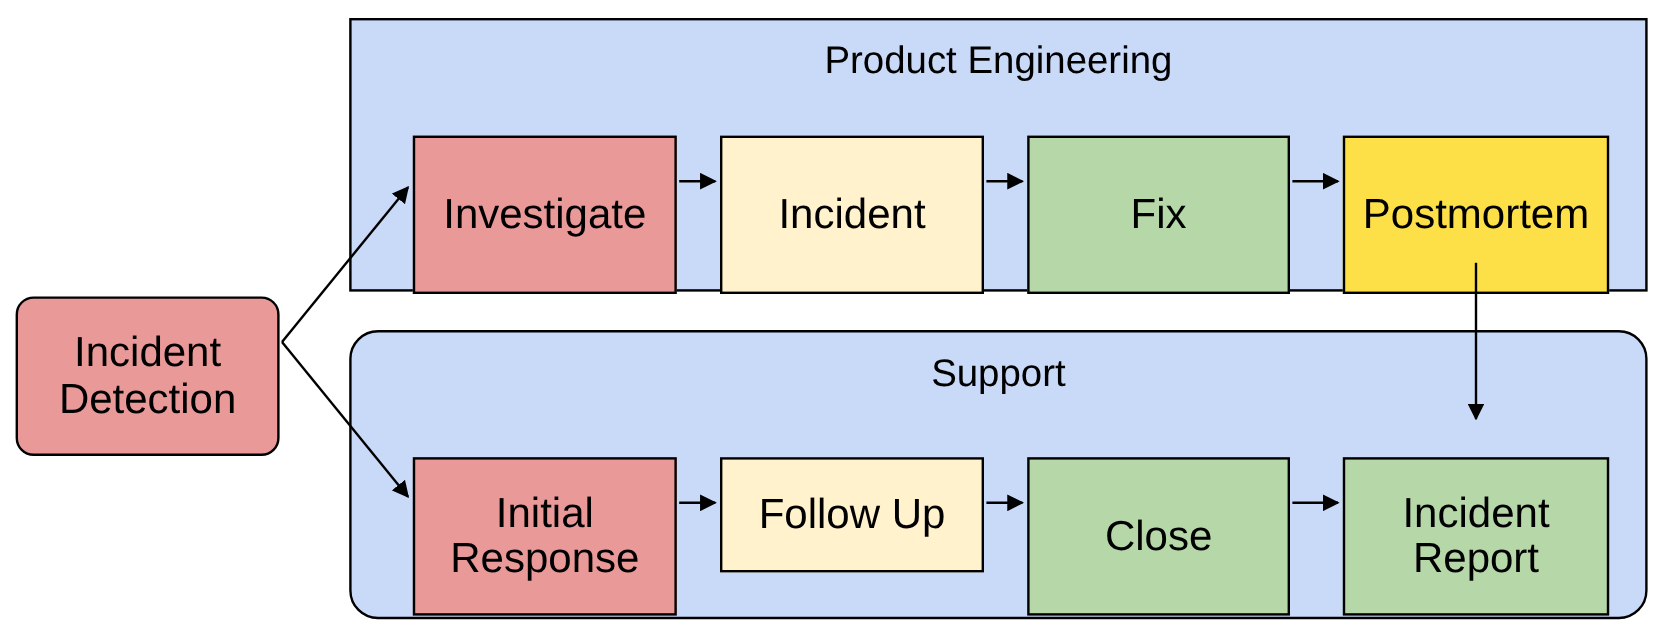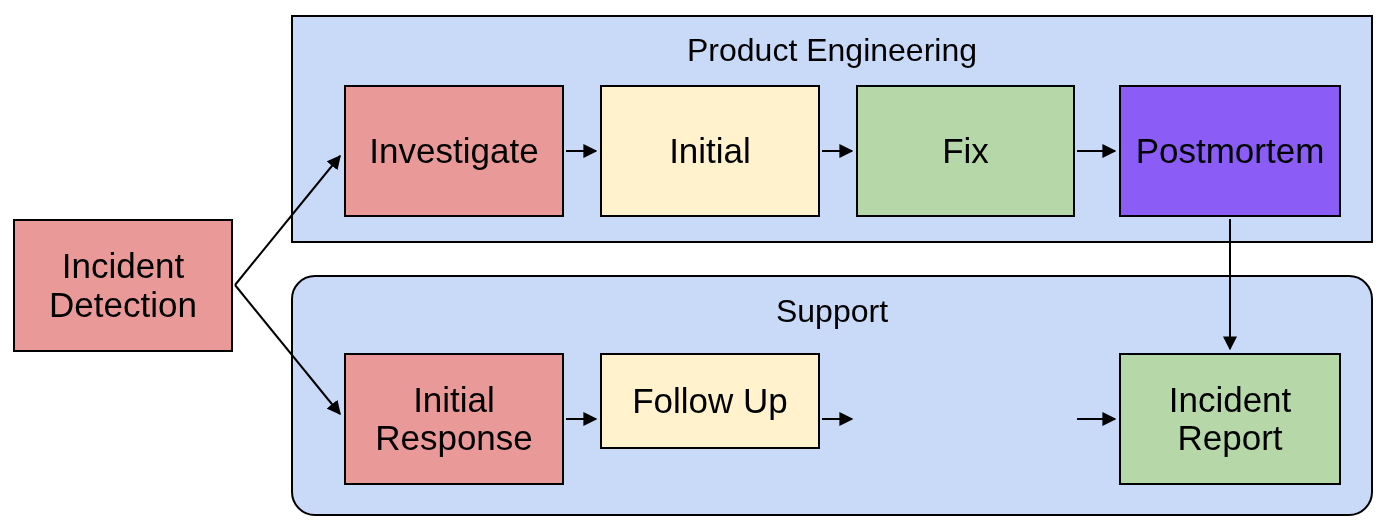--- a/index.html
+++ b/index.html
@@ -21,23 +21,24 @@
     font-size:32px; line-height:1.1; white-space:nowrap;
   }
   .lane-pe .lane-title { top:16px; }
   .lane-sp .lane-title { top:17px; }
   .node {
     position:absolute; box-sizing:border-box;
     border:2px solid #000000;
     display:flex; align-items:center; justify-content:center;
     text-align:center; font-size:35px; line-height:1.1;
     padding:0 14px;
+    margin-top:28px;
   }
   
-  .n-start       { left:13px;   top:219px; width:220px; height:133px; }
+  .n-start       { left:13px;   top:219px; width:220px; height:133px;border-radius:15px; }
   
   .n-investigate { left:344px;  top:85px;  width:220px; height:132px; }
   .n-mitigate    { left:600px;  top:85px;  width:220px; height:132px; }
   .n-fix         { left:856px;  top:85px;  width:219px; height:132px;text-align:center; }
   .n-postmortem  { left:1119px; top:85px;  width:222px; height:132px; }
   
   .n-initial     { left:344px;  top:353px; width:220px; height:132px; }
   .n-followup    { left:600px;  top:353px; width:220px; height:96px; }
   .n-close       { left:856px;  top:353px; width:219px; height:132px; }
   .n-report      { left:1119px; top:353px; width:222px; height:132px; }
@@ -55,26 +56,27 @@
     <div class="lane-title">Product Engineering</div>
   </div>
 
   <div class="lane lane-sp" style="background-color: rgb(201, 218, 248); border-radius: 24px;">
     <div class="lane-title">Support</div>
   </div>
 
   <div class="node n-start" style="background-color: rgb(234, 153, 153);">Incident Detection</div>
 
   <div class="node n-investigate" style="background-color: rgb(234, 153, 153);">Investigate</div>
-  <div class="node n-mitigate" style="background-color: rgb(255, 242, 204);">Initial</div>
+  <div class="node n-mitigate" style="background-color: rgb(255, 242, 204);">Incident</div>
   <div class="node n-fix" style="background-color: rgb(182, 215, 168);">Fix</div>
-  <div class="node n-postmortem" style="background-color: #8b5cf6;">Postmortem</div>
+  <div class="node n-postmortem" style="background-color: #fde047;">Postmortem</div>
 
   <div class="node n-initial" style="background-color: rgb(234, 153, 153);">Initial Response</div>
   <div class="node n-followup" style="background-color: rgb(255, 242, 204);">Follow Up</div>
+  <div class="node n-close" style="background-color: rgb(182, 215, 168);">Close</div>
   <div class="node n-report" style="background-color: rgb(182, 215, 168);">Incident Report</div>
 
   <svg class="arrow-layer" width="1386" height="526" viewBox="0 0 1386 526" xmlns="http://www.w3.org/2000/svg">
     <defs>
       <marker id="ah" viewBox="0 0 10 10" refX="9" refY="5" markerWidth="7" markerHeight="7" orient="auto">
         <path d="M0,0 L10,5 L0,10 z" fill="#000000"></path>
       </marker>
     </defs>
     <g stroke="#000000" stroke-width="2">
       <line x1="235" y1="285" x2="340" y2="156" marker-end="url(#ah)"></line>

